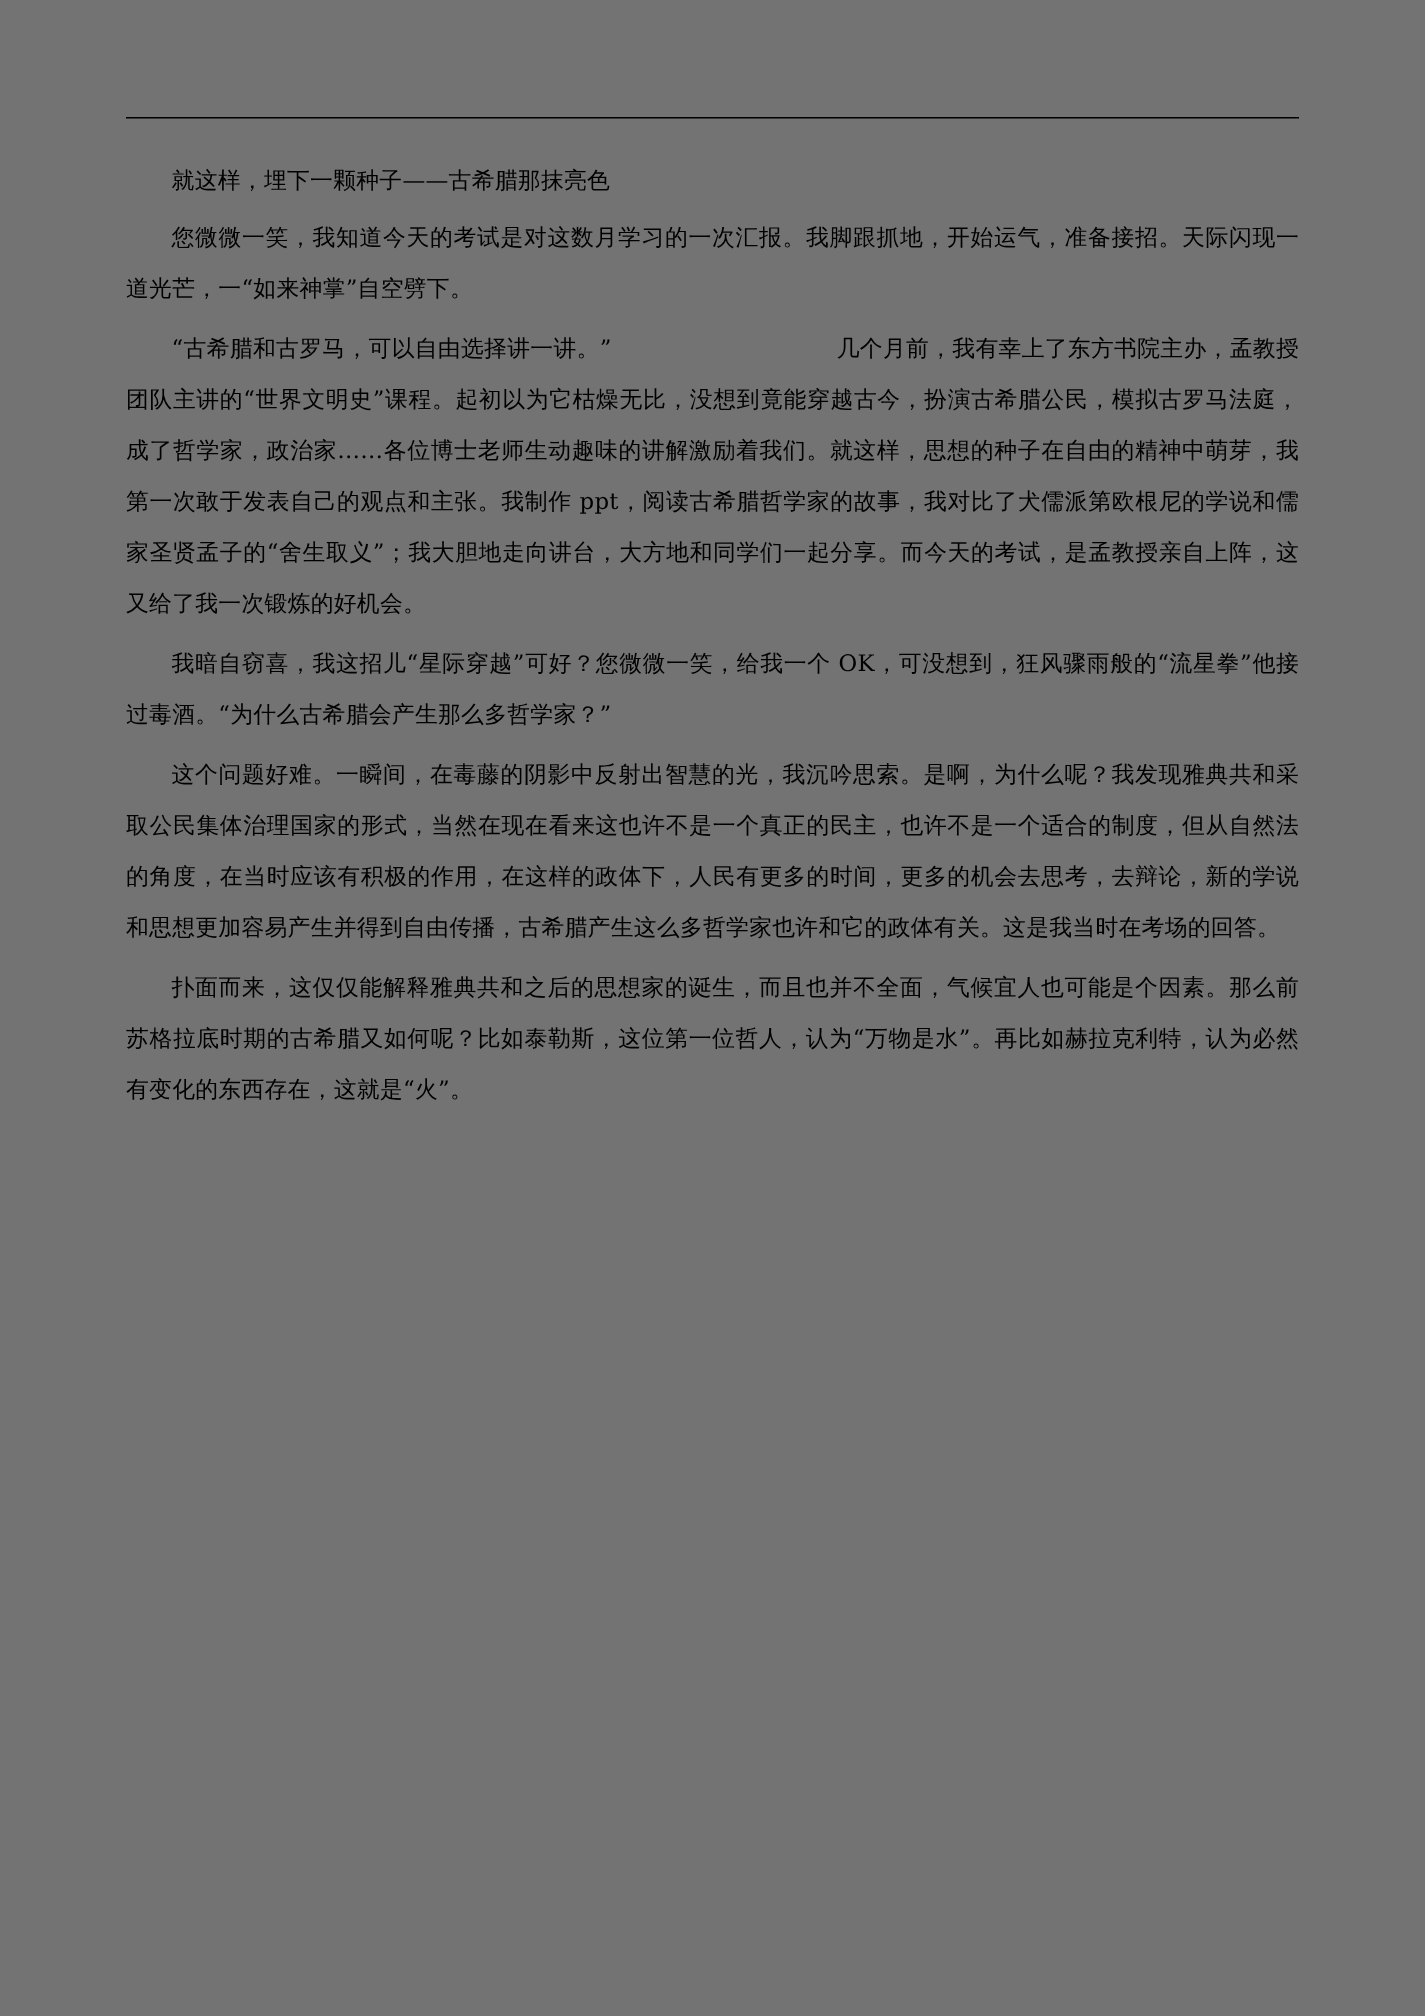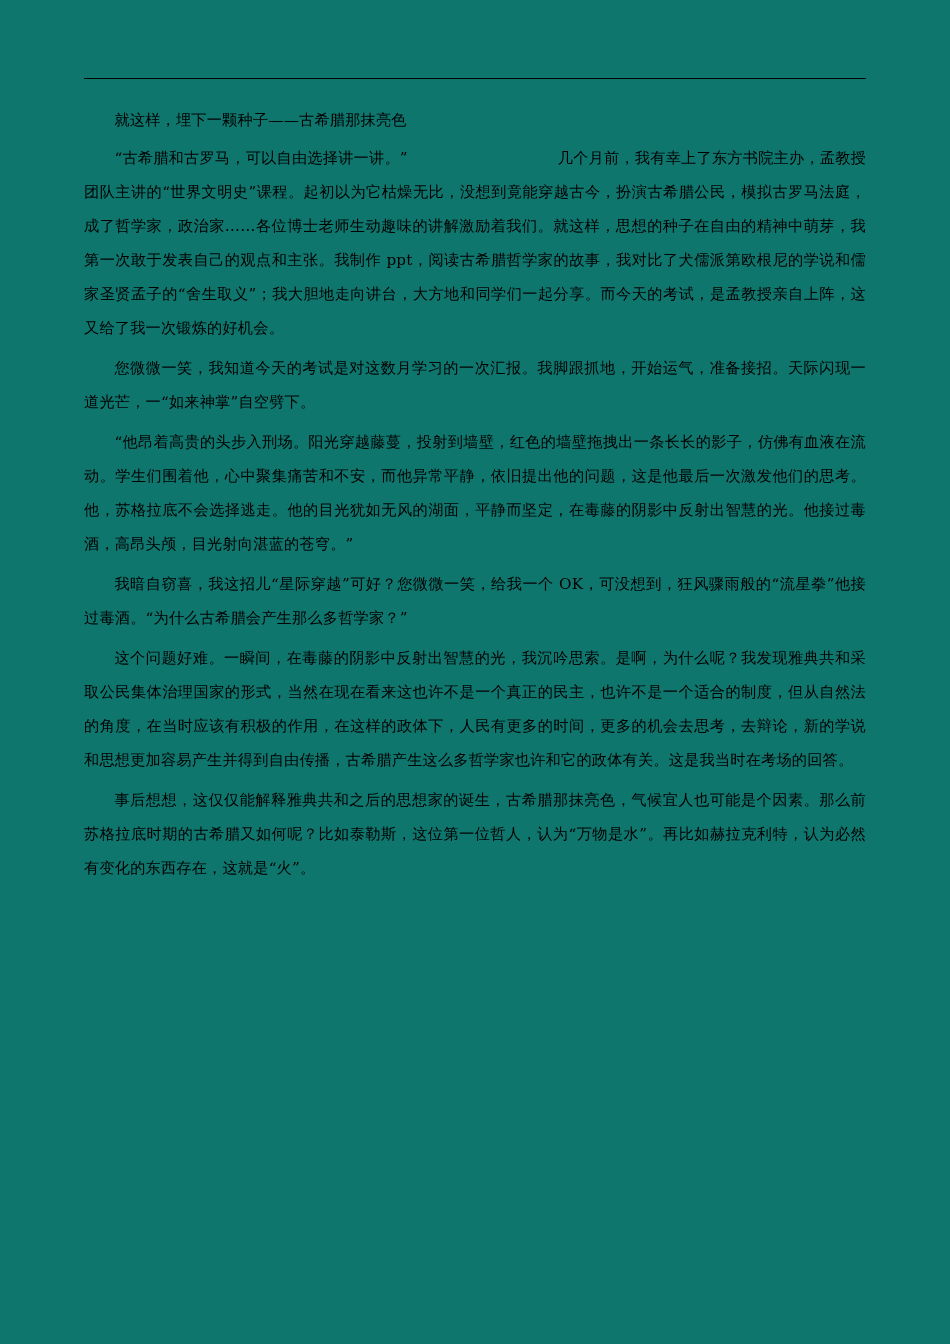--- a/index.html
+++ b/index.html
@@ -12,21 +12,21 @@
     height: 1344px;
     font-family: "DejaVu Serif", "Liberation Serif", serif;
     color: #000000;
   }
   .page {
     position: relative;
     width: 950px;
     height: 1344px;
     box-sizing: border-box;
     padding: 78px 84px 40px 84px;
-    background: #0f766e;
+    background: #737373;
   }
   .header-rule {
     width: 100%;
     height: 0;
     border-top: 1.2px solid #000000;
     margin: 0 0 24px 0;
   }
   .doc-body {
     width: 100%;
   }
@@ -51,28 +51,27 @@
 <body>
 
 <div class="page">
 
   <div class="header-rule"></div>
 
   <div class="doc-body">
 
     <p class="para first-line-gap">就这样，埋下一颗种子——古希腊那抹亮色</p>
 
+    <p class="para">您微微一笑，我知道今天的考试是对这数月学习的一次汇报。我脚跟抓地，开始运气，准备接招。天际闪现一道光芒，一“如来神掌”自空劈下。</p>
+
     <p class="para"><span>“古希腊和古罗马，可以自由选择讲一讲。”</span><span class="wide-gap"></span><span>几个月前，我有幸上了东方书院主办，孟教授团队主讲的“世界文明史”课程。起初以为它枯燥无比，没想到竟能穿越古今，扮演古希腊公民，模拟古罗马法庭，成了哲学家，政治家……各位博士老师生动趣味的讲解激励着我们。就这样，思想的种子在自由的精神中萌芽，我第一次敢于发表自己的观点和主张。我制作 ppt，阅读古希腊哲学家的故事，我对比了犬儒派第欧根尼的学说和儒家圣贤孟子的“舍生取义”；我大胆地走向讲台，大方地和同学们一起分享。而今天的考试，是孟教授亲自上阵，这又给了我一次锻炼的好机会。</span></p>
 
-    <p class="para">您微微一笑，我知道今天的考试是对这数月学习的一次汇报。我脚跟抓地，开始运气，准备接招。天际闪现一道光芒，一“如来神掌”自空劈下。</p>
-
-    <p class="para">“他昂着高贵的头步入刑场。阳光穿越藤蔓，投射到墙壁，红色的墙壁拖拽出一条长长的影子，仿佛有血液在流动。学生们围着他，心中聚集痛苦和不安，而他异常平静，依旧提出他的问题，这是他最后一次激发他们的思考。他，苏格拉底不会选择逃走。他的目光犹如无风的湖面，平静而坚定，在毒藤的阴影中反射出智慧的光。他接过毒酒，高昂头颅，目光射向湛蓝的苍穹。”</p>
 
 
     <p class="para">我暗自窃喜，我这招儿“星际穿越”可好？您微微一笑，给我一个 OK，可没想到，狂风骤雨般的“流星拳”他接过毒酒。“为什么古希腊会产生那么多哲学家？”</p>
 
     <p class="para">这个问题好难。一瞬间，在毒藤的阴影中反射出智慧的光，我沉吟思索。是啊，为什么呢？我发现雅典共和采取公民集体治理国家的形式，当然在现在看来这也许不是一个真正的民主，也许不是一个适合的制度，但从自然法的角度，在当时应该有积极的作用，在这样的政体下，人民有更多的时间，更多的机会去思考，去辩论，新的学说和思想更加容易产生并得到自由传播，古希腊产生这么多哲学家也许和它的政体有关。这是我当时在考场的回答。</p>
 
-    <p class="para">事后想想，这仅仅能解释雅典共和之后的思想家的诞生，古希腊那抹亮色，气候宜人也可能是个因素。那么前苏格拉底时期的古希腊又如何呢？比如泰勒斯，这位第一位哲人，认为“万物是水”。再比如赫拉克利特，认为必然有变化的东西存在，这就是“火”。</p>
+    <p class="para">扑面而来，这仅仅能解释雅典共和之后的思想家的诞生，而且也并不全面，气候宜人也可能是个因素。那么前苏格拉底时期的古希腊又如何呢？比如泰勒斯，这位第一位哲人，认为“万物是水”。再比如赫拉克利特，认为必然有变化的东西存在，这就是“火”。</p>
 
   </div>
 
 </div>
 
 </body></html>

